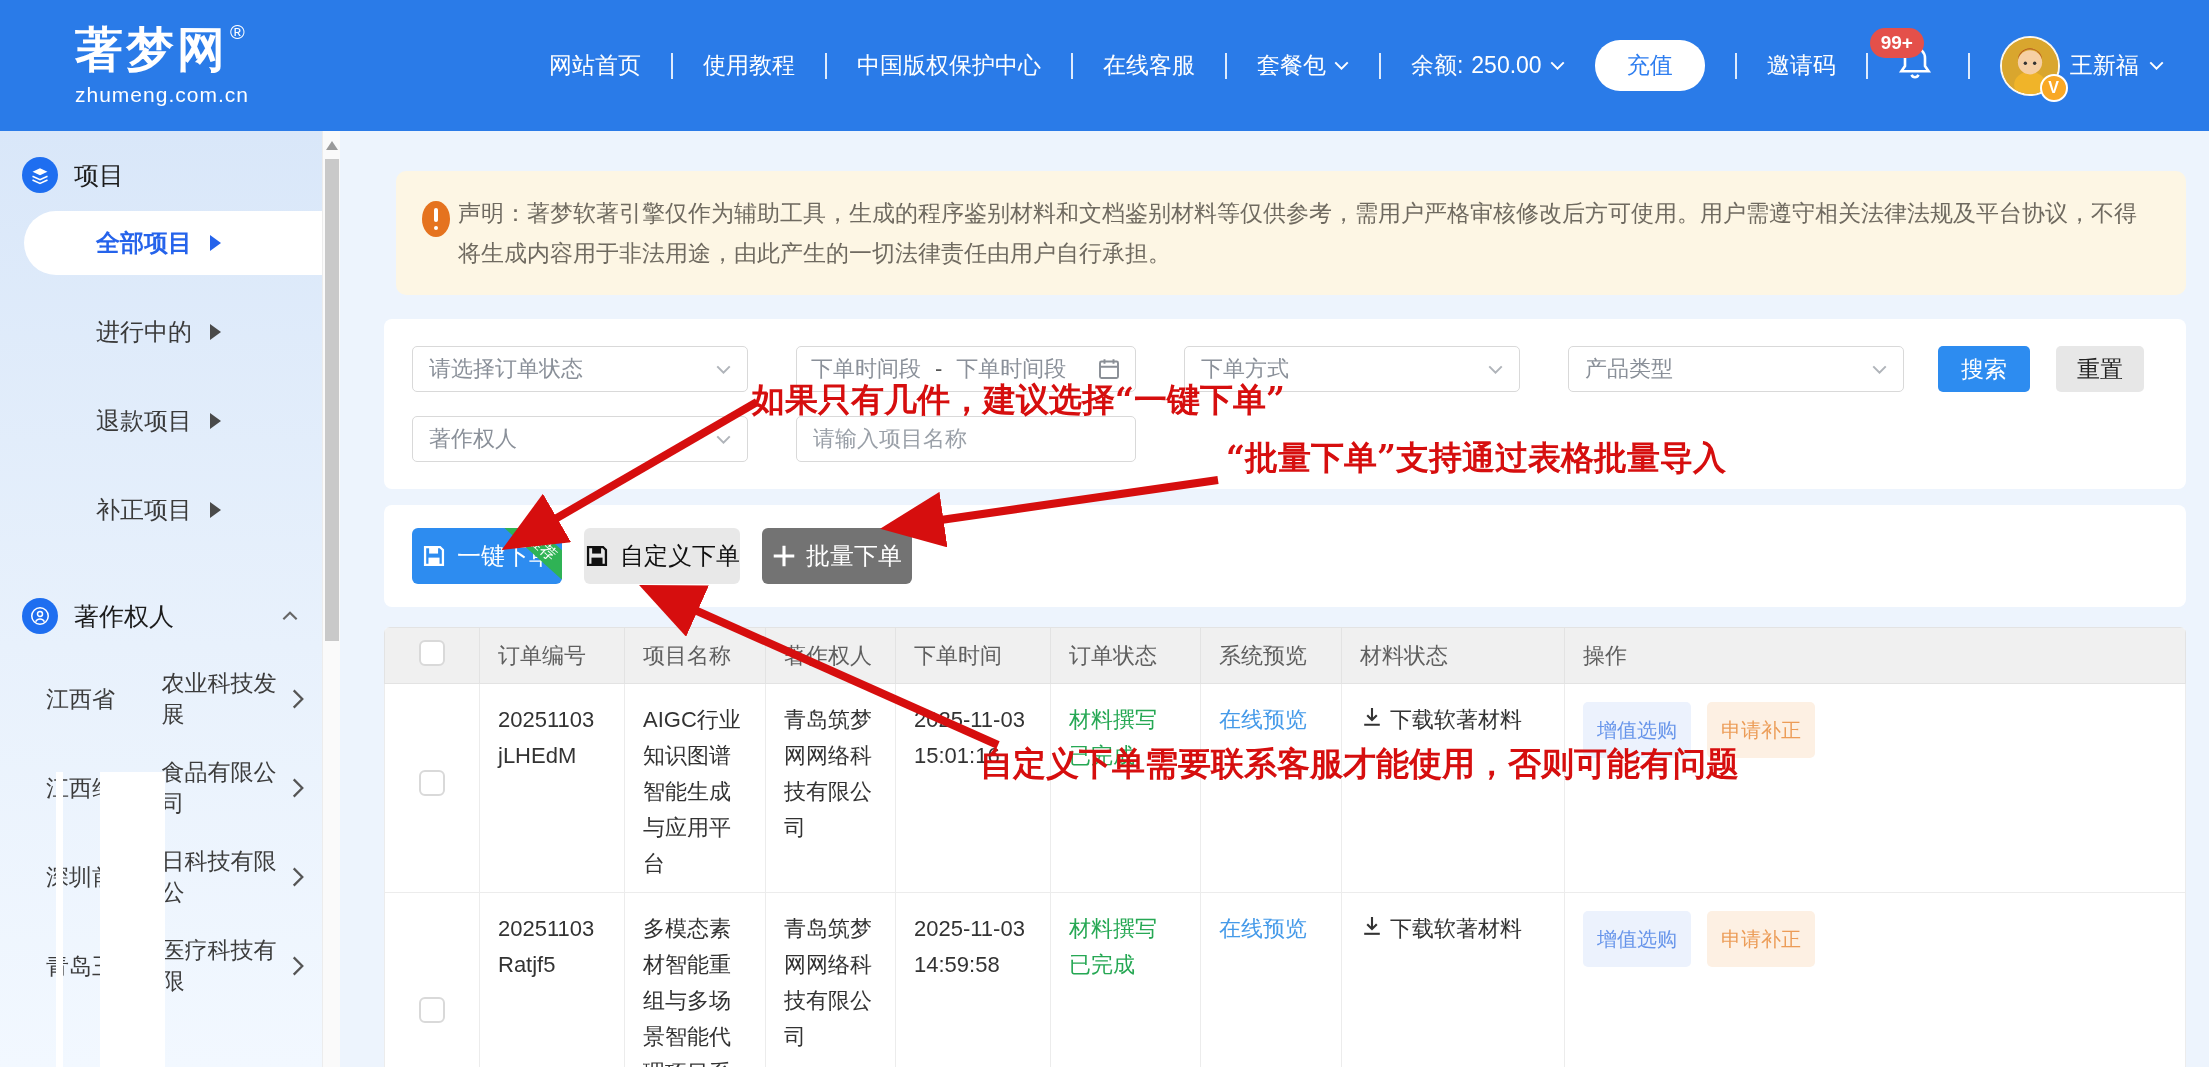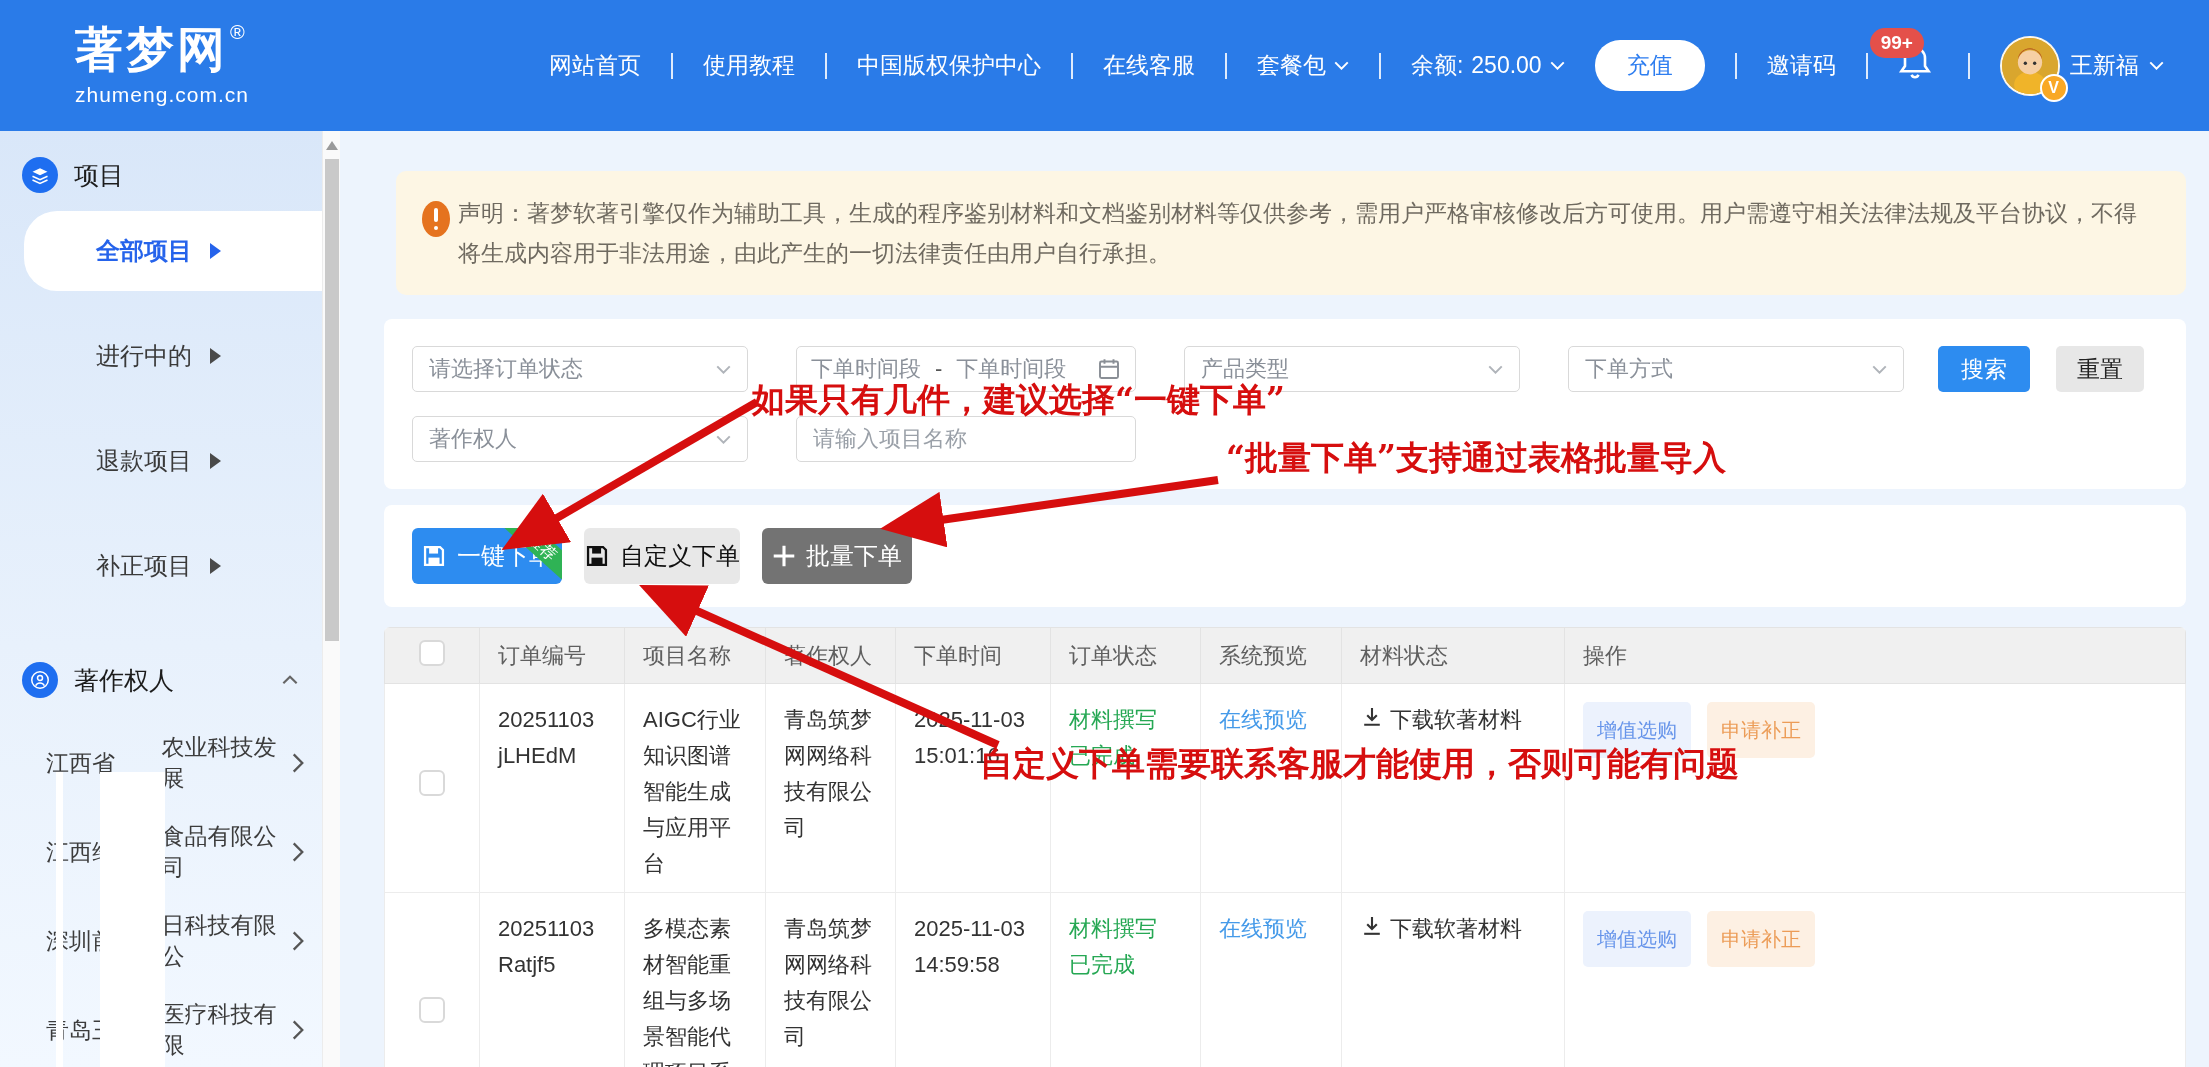--- a/index.html
+++ b/index.html
@@ -28,21 +28,21 @@
 
   
   .sidebar { position:absolute; top:131px; left:0; bottom:0; width:340px; background:linear-gradient(180deg,#d9e7f9 0%,#e8f1fc 55%,#f2f8ff 100%); z-index:2; }
   .sb-scroll { position:absolute; right:0; top:0; bottom:0; width:18px; background:#fafafa; border-left:1px solid #ececec; }
   .sb-up { position:absolute; top:10px; left:3px; width:0; height:0; border-left:6px solid transparent; border-right:6px solid transparent; border-bottom:9px solid #9a9a9a; }
   .sb-thumb { position:absolute; top:28px; left:2px; width:14px; height:482px; background:#c9c9c9; }
   .sec-head { display:flex; align-items:center; gap:16px; padding-left:22px; margin-top:22px; height:44px; }
   .sec-icon { width:36px; height:36px; border-radius:50%; background:#1e6ef0; display:flex; align-items:center; justify-content:center; flex:0 0 36px; }
   .sec-title { font-size:25px; color:#1c1c1c; }
   .sec-chev-up { margin-left:auto; margin-right:42px; width:16px; height:10px; }
-  .proj-item { display:flex; align-items:center; height:80px; padding-left:96px; font-size:24px; color:#3a3a3a; cursor:pointer; margin-top:25px; }
+  .proj-item { display:flex; align-items:center; height:64px; padding-left:96px; font-size:24px; color:#3a3a3a; cursor:pointer; margin-top:25px; }
   .proj-item .tri { width:0; height:0; border-top:8px solid transparent; border-bottom:8px solid transparent; border-left:11px solid #4a4a4a; margin-left:18px; }
   .proj-item.active { background:#fff; border-radius:33px 0 0 33px; margin-left:24px; width:298px; padding-left:72px; color:#2563eb; font-weight:bold; margin-top:14px; }
   .proj-item.active .tri { border-left-color:#2563eb; }
   .company { display:flex; align-items:center; height:56px; padding-left:46px; font-size:23px; color:#3c3c3c; cursor:pointer; margin-top:33px; }
   .company .pfx { display:inline-block; width:122px; white-space:nowrap; overflow:hidden; }
   .company .chv { margin-left:auto; margin-right:36px; width:12px; height:20px; flex:0 0 12px; }
 
   
   .main { position:absolute; top:131px; left:340px; right:0; bottom:0; padding:40px 23px 0 44px; overflow:hidden; }
   .banner { margin-left:12px; background:#fdf6e4; border-radius:10px; padding:22px 40px 22px 26px; display:flex; gap:8px; margin-bottom:24px; }
@@ -265,27 +265,27 @@
       <div class="datebox">
         <span>下单时间段</span>
         <span class="dsep">-</span>
         <span>下单时间段</span>
         <svg class="cal" width="24" height="24" viewBox="0 0 16 16">
             <rect x="2" y="3" width="12" height="11" rx="1" fill="none" stroke="#8a8f96" stroke-width="1.3"></rect>
             <path d="M5 1.5v3M11 1.5v3M2 6.5h12" stroke="#8a8f96" stroke-width="1.3"></path>
           </svg>
       </div>
       <div class="select">
-        <span>产品类型</span>
+        <span>下单方式</span>
         <svg class="chevg" viewBox="0 0 12 7">
             <path d="M1 1l5 5 5-5" stroke="#b0b4ba" stroke-width="1.6" fill="none"></path>
           </svg>
       </div>
       <div class="select">
-        <span>下单方式</span>
+        <span>产品类型</span>
         <svg class="chevg" viewBox="0 0 12 7">
             <path d="M1 1l5 5 5-5" stroke="#b0b4ba" stroke-width="1.6" fill="none"></path>
           </svg>
       </div>
       <button class="btn-search">搜索</button>
       <button class="btn-reset">重置</button>
     </div>
     <div class="filter-row">
       <div class="select">
         <span>著作权人</span>

